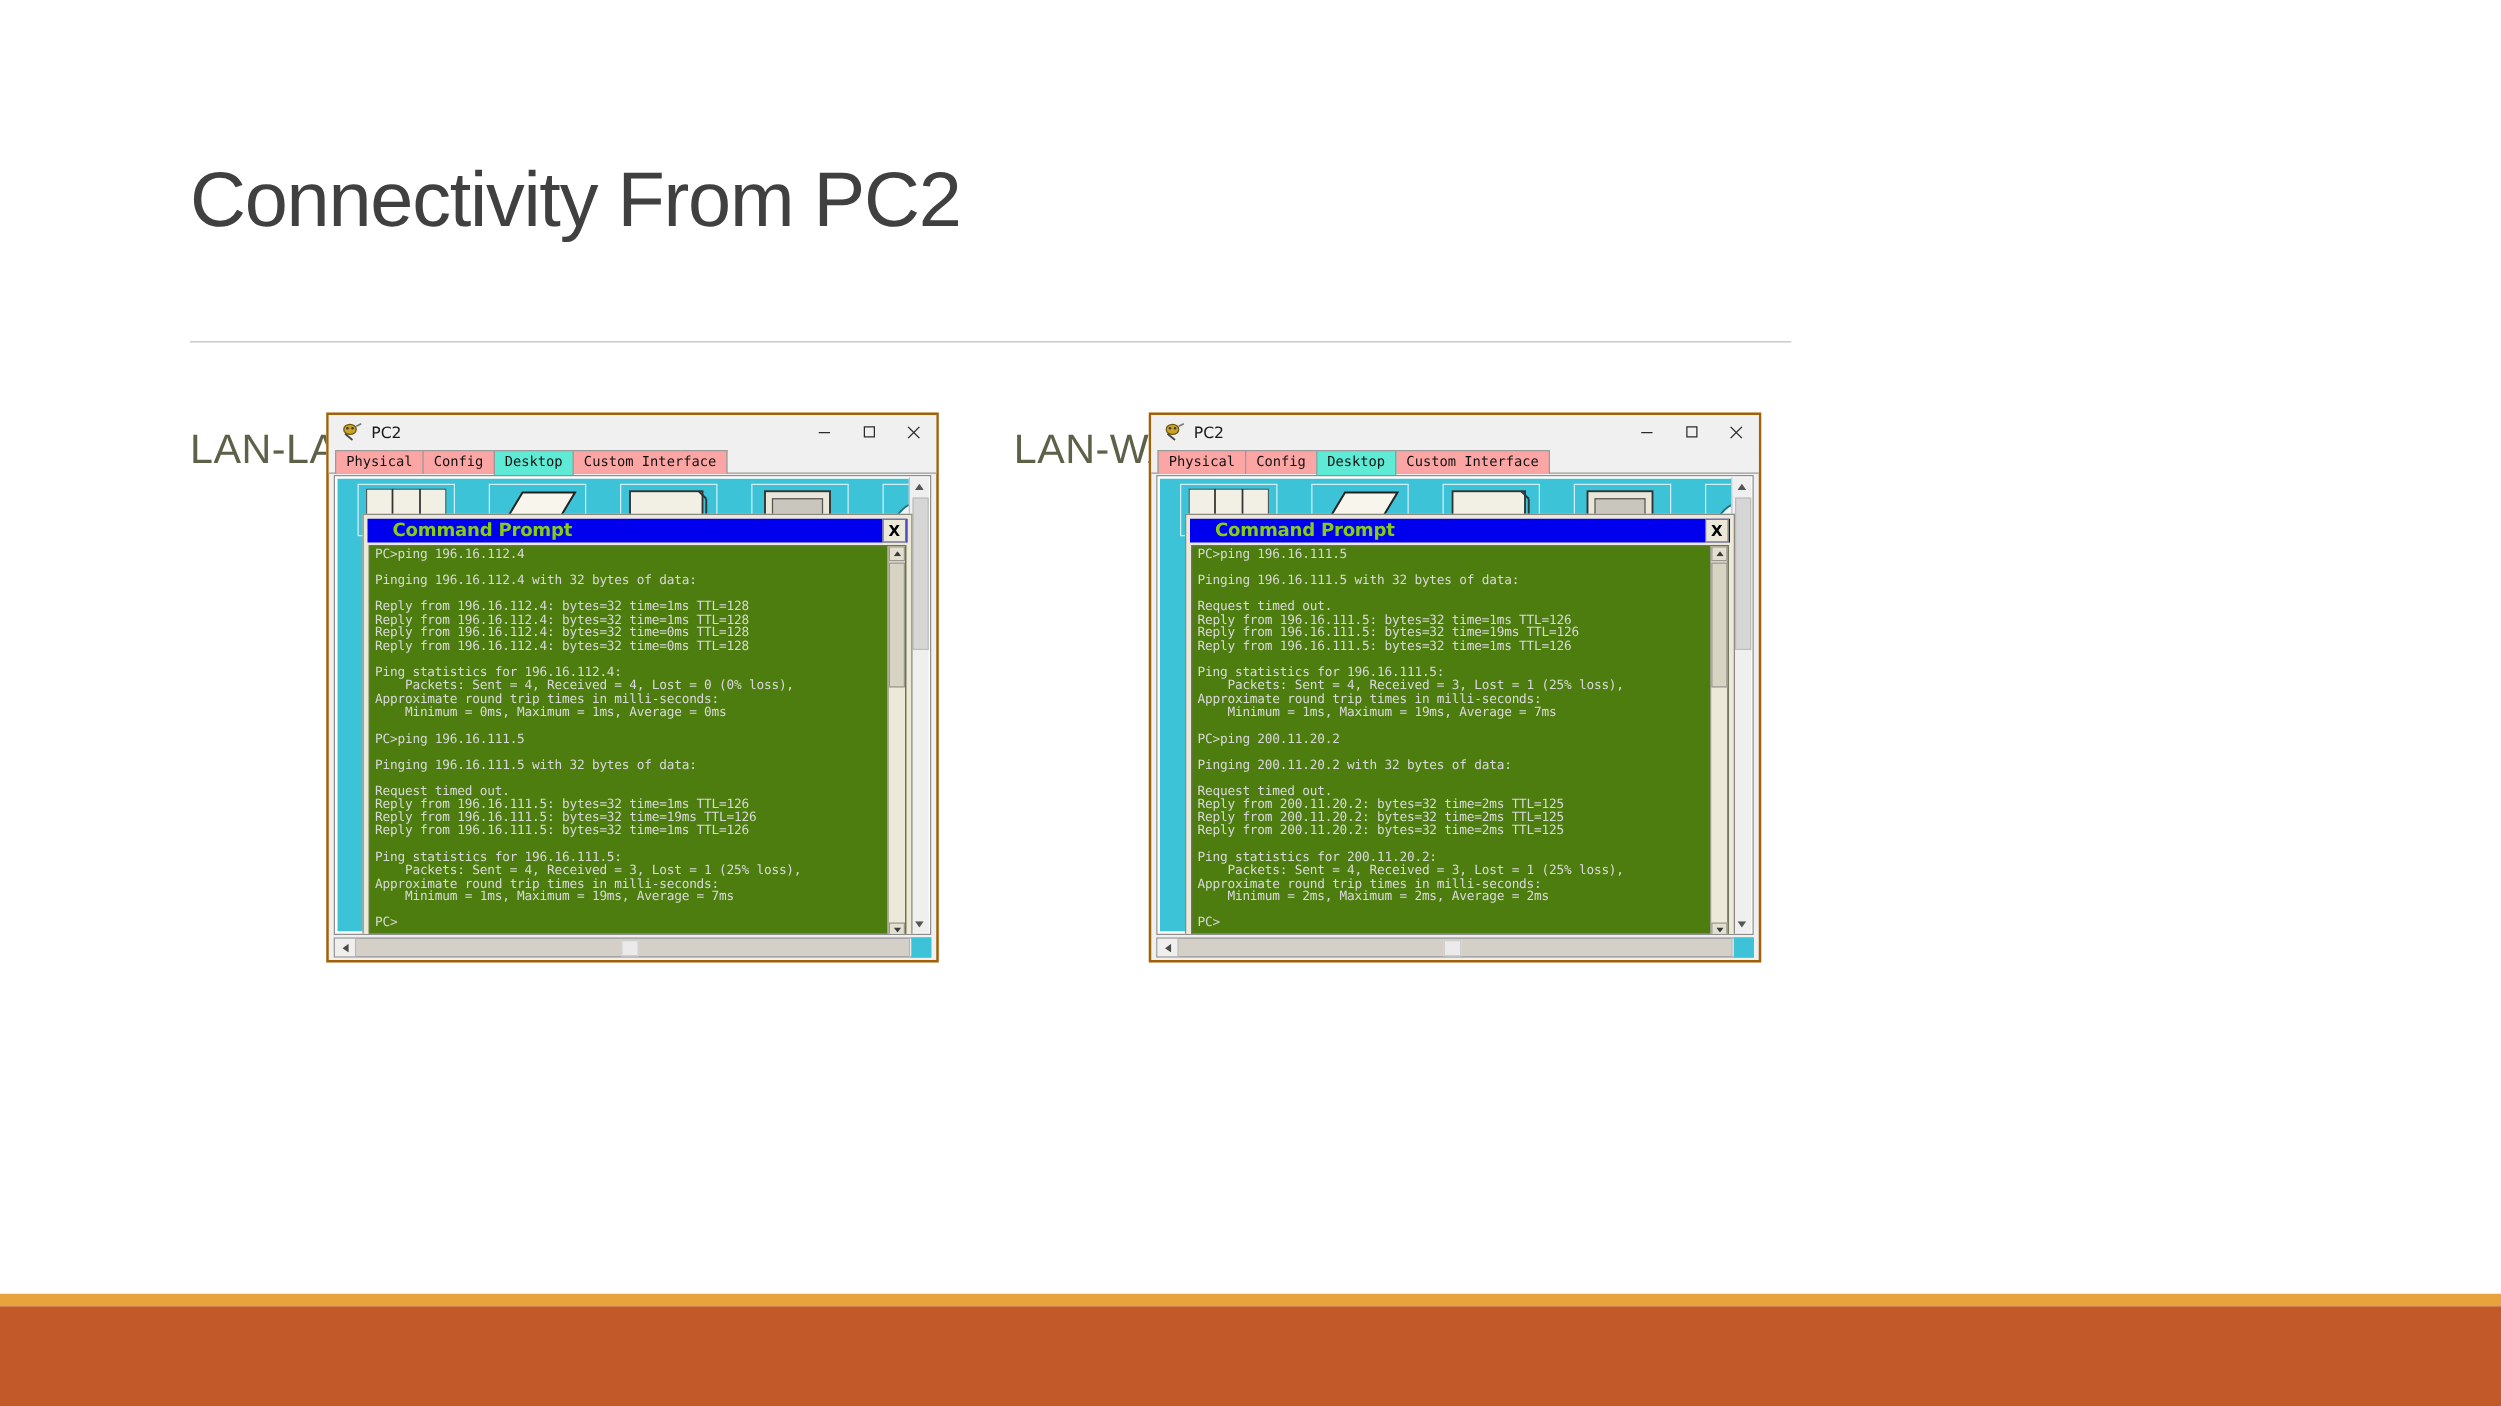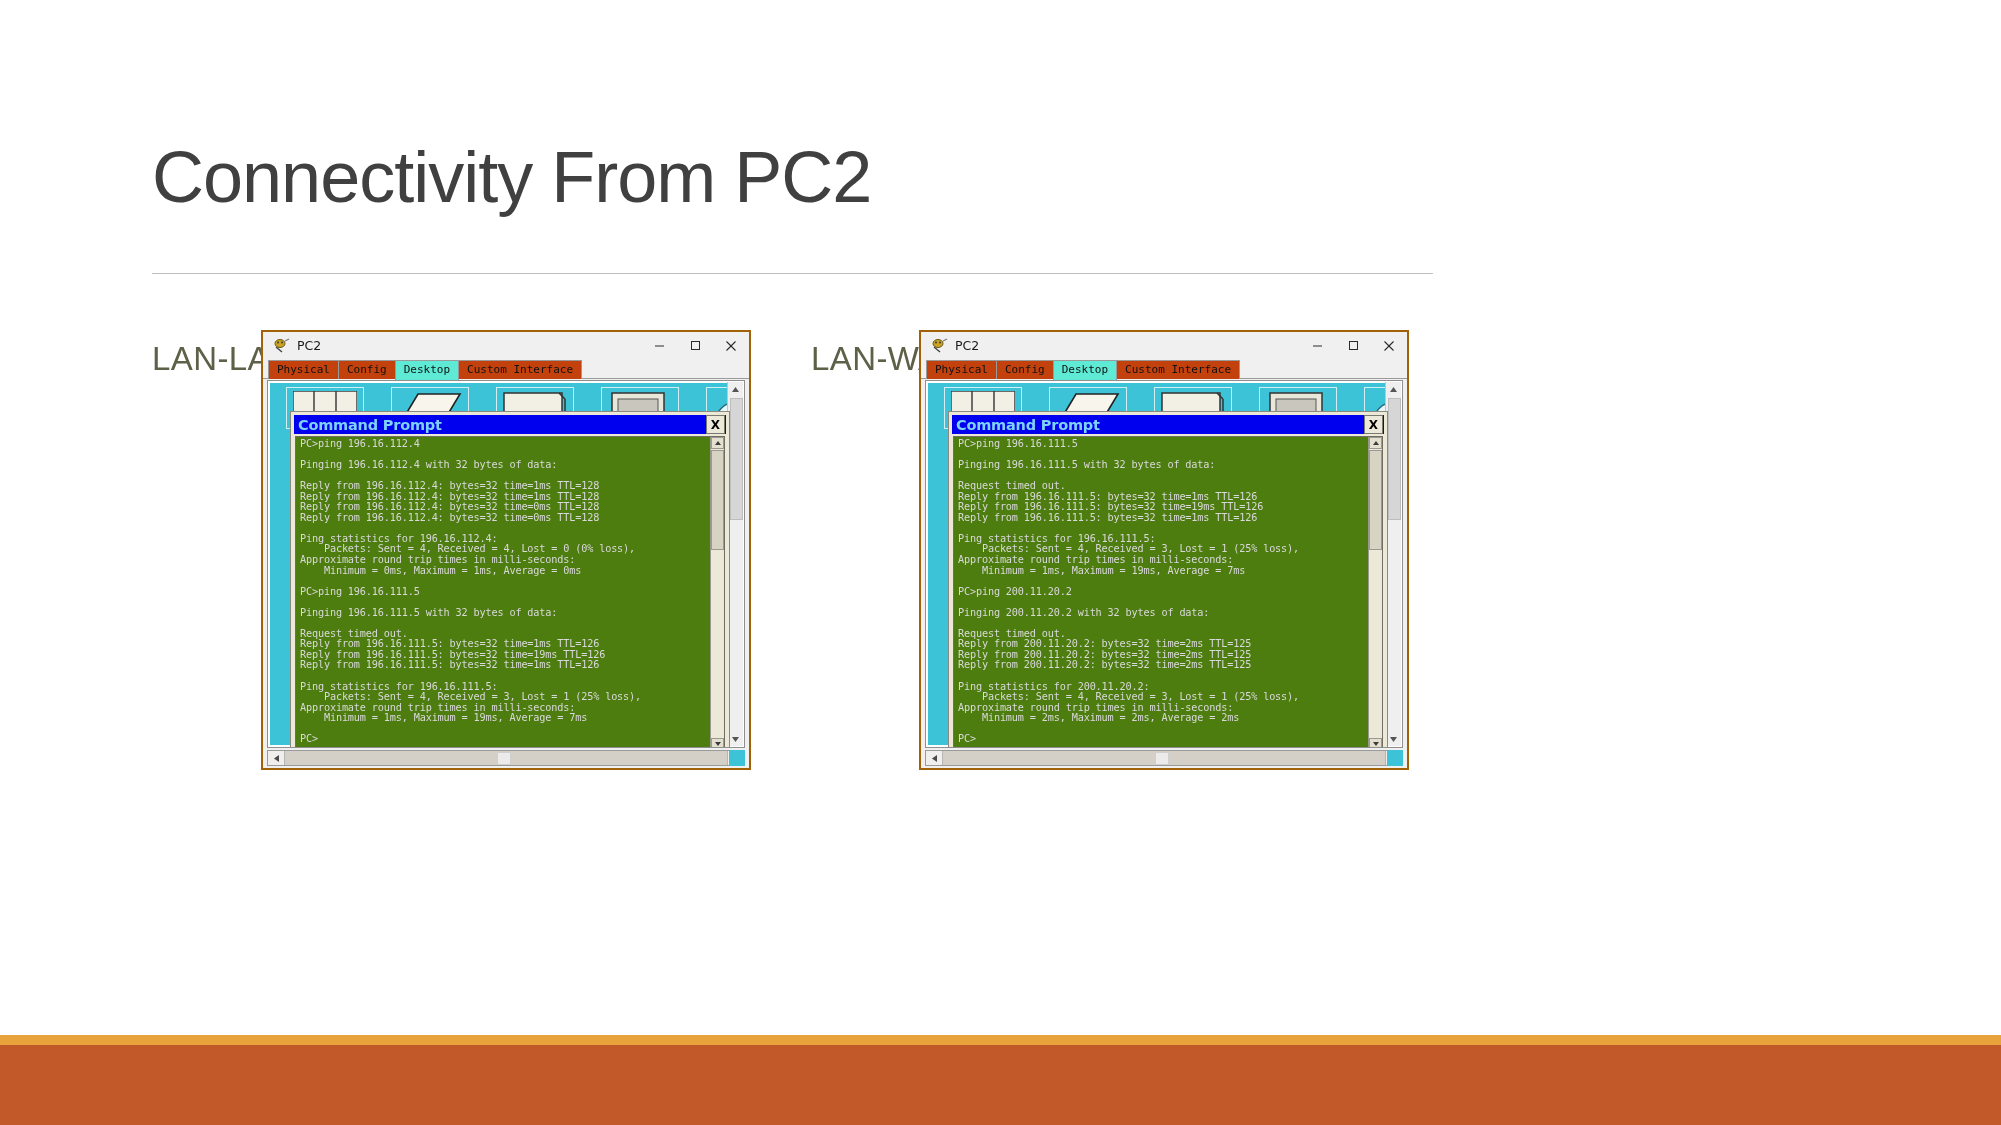--- a/index.html
+++ b/index.html
@@ -5,22 +5,22 @@
   html,body{margin:0;padding:0;}
   body{
     width:2001px;height:1125px;
     background:#ffffff;
     font-family:"Liberation Sans",sans-serif;
     overflow:hidden;
     position:relative;
   }
   
   #slide-title{
-    position:absolute;left:152px;top:122px;width:1700px;
-    font-size:72px;line-height:110px;color:#404040;
+    position:absolute;left:152px;top:106px;width:1700px;
+    font-size:62px;line-height:110px;color:#404040;
     font-weight:400;letter-spacing:-1px;
     white-space:nowrap;
   }
   #title-rule{
     position:absolute;left:152px;top:273px;width:1281px;height:1px;
     background:#bfbfbf;
   }
   
   .subtitle{
     position:absolute;top:339px;
@@ -74,21 +74,21 @@
     box-sizing:border-box;
   }
   .tabstrip:after{
     content:"";position:absolute;left:0;right:0;bottom:0;height:1px;background:#9a9a9a;
   }
   .tab{
     font-family:"DejaVu Sans Mono","Liberation Mono",monospace;
     font-size:11px;color:#111;
     padding:2px 8px 2px 8px;
     border:1px solid #9a9a9a;border-bottom:none;
-    background:#c2410c;
+    background:#fca5a5;
     margin-right:-1px;
     position:relative;z-index:1;
     line-height:14px;
     white-space:nowrap;
   }
   .tab.active{
     background:#5eead4;z-index:3;
     padding-bottom:3px;margin-bottom:-1px;
   }
 
@@ -132,23 +132,23 @@
     background:#ece9d8;
     border:1px solid #8c8a80;
     box-sizing:border-box;
   }
   .cmd-title{
     height:19px;background:#0000ee;
     display:flex;align-items:center;justify-content:space-between;
     margin:3px 3px 0 3px;
   }
   .cmd-title-text{
-    color:#7dd3fc;font-size:14.5px;font-weight:bold;
+    color:#84cc16;font-size:14.5px;font-weight:bold;
     font-family:"DejaVu Sans",sans-serif;
-    padding-left:4px;letter-spacing:-.2px;
+    padding-left:20px;letter-spacing:-.2px;
     white-space:nowrap;
   }
   .cmd-close{
     width:17px;height:17px;margin-right:1px;
     background:#ece9d8;border:1px solid #7a7a70;
     display:flex;align-items:center;justify-content:center;
     font-family:"DejaVu Sans",sans-serif;
     font-size:12px;font-weight:bold;color:#000;
     line-height:1;
   }

